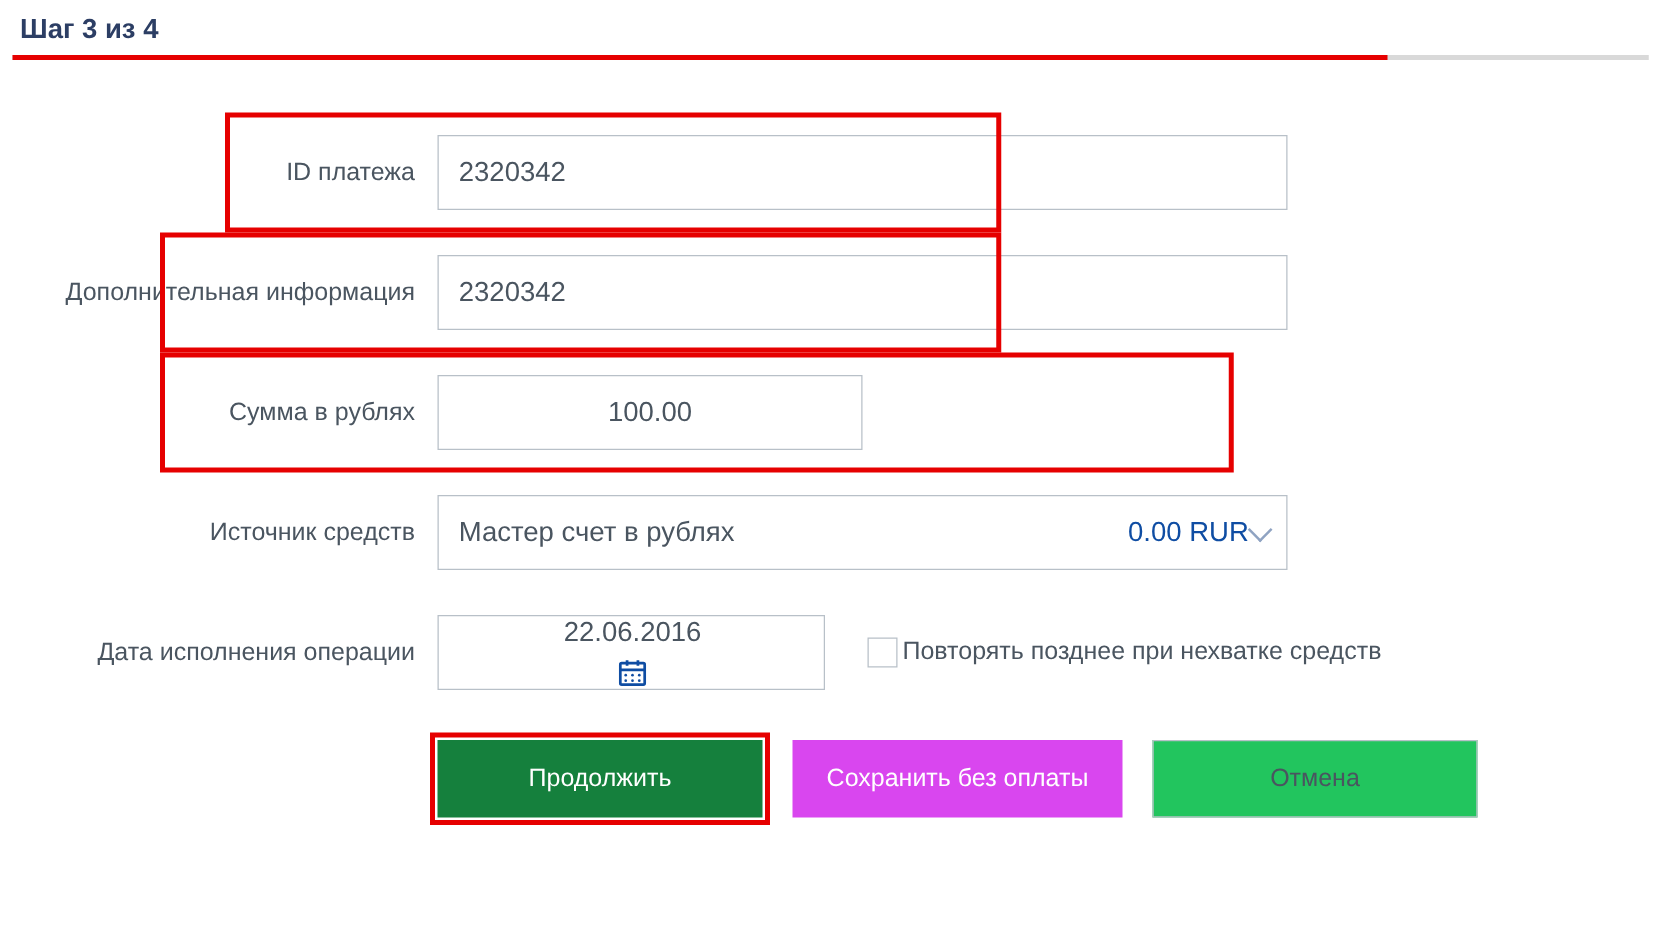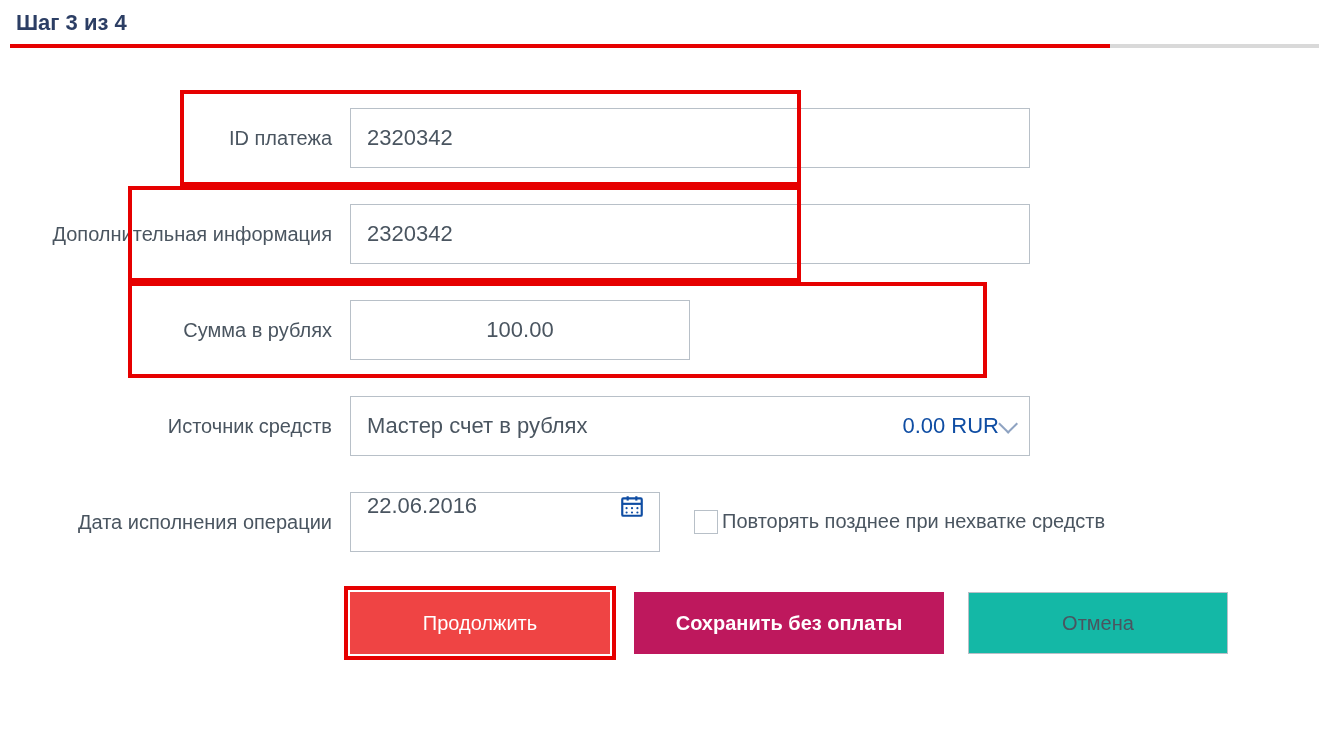--- a/index.html
+++ b/index.html
@@ -91,24 +91,26 @@
   .date-input-wrap {
     display: flex;
     align-items: center;
     gap: 18px;
   }
   .date-input {
     width: 310px;
     height: 60px;
     border: 1px solid #b8c0c8;
     display: flex;
+    align-items: center;
     justify-content: space-between;
     padding: 0 14px 0 16px;
     font-size: 22px;
     color: #4a5560;
+    flex-direction: column;
   }
   .cal-icon {
     width: 26px; height: 26px;
     display: inline-block;
   }
   .cal-icon svg { width: 100%; height: 100%; }
   .checkbox-wrap {
     display: flex;
     gap: 4px;
     color: #4a5560;
@@ -145,38 +147,37 @@
     display: flex;
     align-items: center;
     justify-content: center;
     font-size: 20px;
     cursor: pointer;
     border: none;
     position: relative;
   }
   .btn-continue {
     width: 260px;
-    background: #ef4444;
+    background: #15803d;
     color: #fff;
   }
   .btn-continue-frame {
     position: absolute;
     border: 4px solid #e60000;
     left: -6px; right: -6px; top: -6px; bottom: -6px;
     pointer-events: none;
   }
   .btn-save {
-    width: 310px;
-    background: #be185d;
+    width: 264px;
+    background: #d946ef;
     color: #fff;
-    font-weight: bold;
   }
   .btn-cancel {
     width: 260px;
-    background: #14b8a6;
+    background: #22c55e;
     color: #4a5560;
     border: 1px solid #b8c0c8;
   }
 </style>
 </head>
 <body>
 
 <h2 class="step-heading">Шаг 3 из 4</h2>
 
 <div class="progress-wrap">

